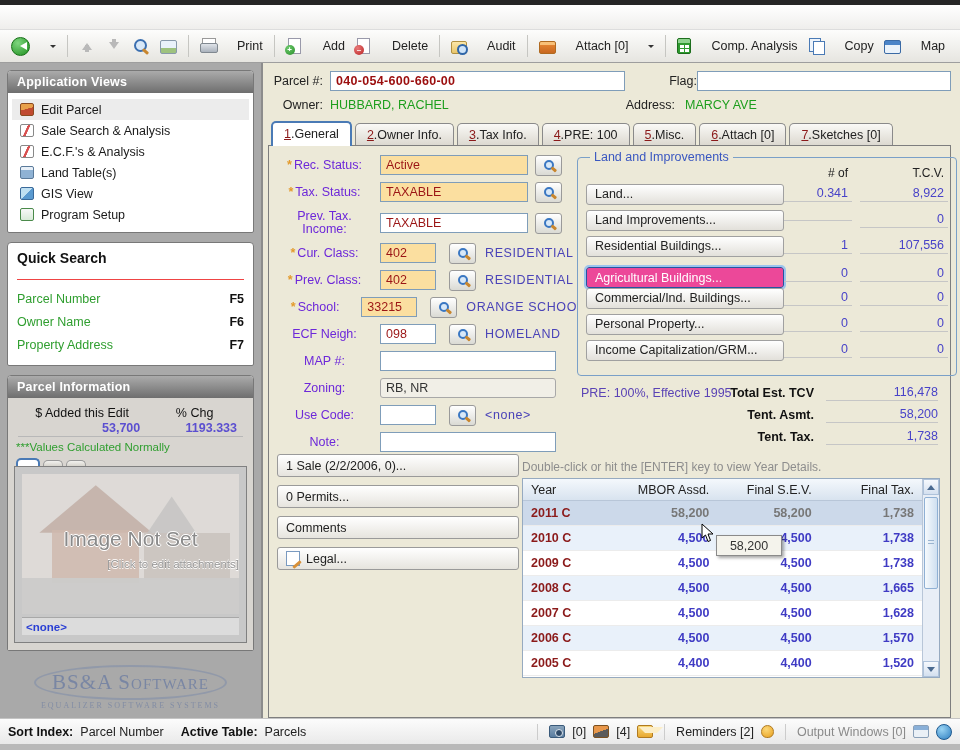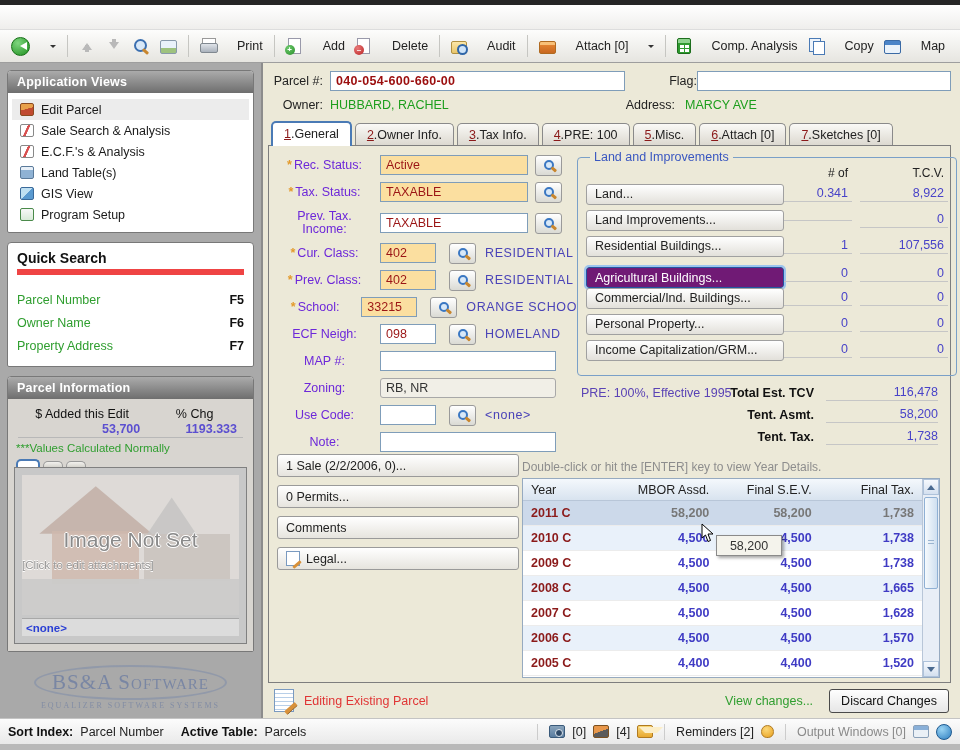--- a/index.html
+++ b/index.html
@@ -67,21 +67,21 @@
   .av-item.selected { background:#ececec; }
   .avi { width:14px; height:13px; border-radius:2px; border:1px solid #888; flex:none; }
   [data-icon="table"] .avi { background:linear-gradient(#bcd2ec 30%, #6f9cc8 31%); border-color:#4a6e9a; }
   [data-icon="house"] .avi { background:linear-gradient(165deg, #e8a04a 45%, #c04a30 46%); border-color:#8a4a20; }
   [data-icon="chart"] .avi { background:linear-gradient(115deg,#fff 40%, #d85050 42%, #d85050 55%, #fff 57%); border-color:#888; }
   [data-icon="landtable"] .avi { background:linear-gradient(#e8f0f8 30%, #8fb2d4 31%); border-color:#5a7a9a; }
   [data-icon="map"] .avi { background:linear-gradient(135deg,#bfe0f2 50%, #5a9ad0 51%); border-color:#3a6a9a; }
   [data-icon="setup"] .avi { background:linear-gradient(#f8f8f8, #d8ead8); border-color:#4a8a4a; }
 
   .qs-panel { padding:7px 9px 9px; }
-  .qs-title { font-size:14px; font-weight:bold; color:#111; padding-bottom:3px; border-bottom:6px solid #ef4444; margin-bottom:13px; }
+  .qs-title { font-size:14px; font-weight:bold; color:#111; padding-bottom:13px; border-bottom:1px solid #ef4444; margin-bottom:7px; }
   .qs-row { display:flex; justify-content:space-between; align-items:center; height:23px; }
   .qs-label { color:#2f9e2f; }
   .qs-key { font-weight:bold; color:#111; }
 
   .pi-body { background:#d8d5d0; padding:6px 6px 7px; }
   .pi-stats { display:grid; grid-template-columns:57% 43%; margin:2px 4px 0; }
   .pi-h { text-align:center; color:#111; }
   .pi-v { text-align:right; color:#5b4fd0; font-weight:bold; border-bottom:1px solid #b8b8b8; padding:1px 6px 1px 0; }
   .pi-note { color:#2f9e2f; font-size:11.5px; margin:4px 2px 5px; }
   .card-tabs { display:flex; gap:3px; align-items:flex-end; padding-left:2px; }
@@ -93,21 +93,21 @@
   .ha-roof { position:absolute; left:8%; top:8%; width:52%; height:34%; background:rgba(148,108,92,.85);
              clip-path:polygon(50% 0, 100% 100%, 0 100%); }
   .ha-wall { position:absolute; left:14%; top:40%; width:40%; height:38%; background:rgba(178,130,108,.85); }
   .ha-gable { position:absolute; left:56%; top:16%; width:26%; height:30%; background:rgba(152,152,152,.8);
               clip-path:polygon(50% 0, 100% 100%, 0 100%); }
   .ha-right { position:absolute; left:56%; top:42%; width:40%; height:34%; background:rgba(165,150,142,.85); }
   .ha-drive { position:absolute; left:0; bottom:0; width:100%; height:26%; background:rgba(172,172,172,.95); }
   .ha-wash { position:absolute; inset:0; background:rgba(232,230,228,.55); }
   .img-title { position:absolute; left:0; right:0; top:38%; text-align:center; font-size:21px; color:#8a8a8a;
                text-shadow:0 1px 0 #fff,0 -1px 0 #fff,1px 0 0 #fff,-1px 0 0 #fff; }
-  .img-sub { position:absolute; left:0; right:0; top:60%; text-align:left; font-size:11.5px; color:#9a9a9a;
+  .img-sub { position:absolute; left:0; right:0; top:60%; text-align:right; font-size:11.5px; color:#9a9a9a;
              text-shadow:0 1px 0 #fff,0 -1px 0 #fff; }
   .img-strip { height:18px; background:#dcdcdc; border-top:1px solid #a8a8a8; padding:2px 4px 0; margin-top:3px; }
   .none-link { color:#2a3fd4; font-weight:bold; font-size:11.5px; cursor:pointer; }
   .logo { margin-top:auto; text-align:center; padding-bottom:4px; opacity:.8; }
   .logo-oval { display:inline-block; border:2px solid rgba(110,130,170,.5); border-radius:50%; padding:3px 16px;
                color:rgba(95,115,160,.8); font-family:"Liberation Serif",serif; font-variant:small-caps; font-size:21px; letter-spacing:1px; }
   .logo-sub { color:rgba(95,115,160,.65); font-size:8px; letter-spacing:2px; text-transform:uppercase;
               font-family:"Liberation Serif",serif; margin-top:1px; }
 
   
@@ -154,21 +154,21 @@
 
   
   .land { position:absolute; left:308px; top:4px; right:9px; height:226px; border:1px solid #7aa0c8; border-radius:4px; padding:0 8px; }
   .land legend { color:#3a57c0; padding:0 4px; margin-left:4px; font-size:12.5px; }
   .land-grid-row { display:grid; grid-template-columns:198px 1fr 96px; align-items:center; height:26px; }
   .land-head { height:17px; font-size:12px; color:#222; }
   .lh-num, .lh-tcv { justify-self:end; padding-right:4px; }
   .land-btn { height:21px; border:1px solid #a0a0a0; border-radius:3px; text-align:left; padding:2px 8px;
               background:linear-gradient(#ffffff,#e2e0da); color:#222; font:12.5px "Liberation Sans",sans-serif; cursor:pointer;
               white-space:nowrap; overflow:hidden; }
-  .land-grid-row.selected .land-btn { background:#701a75; color:#fff; border-color:#2456a0; outline:2px solid #9cc4ee;margin-top:8px; }
+  .land-grid-row.selected .land-btn { background:#ec4899; color:#fff; border-color:#2456a0; outline:2px solid #9cc4ee;margin-top:8px; }
   .land-num, .land-tcv { justify-self:end; min-width:68px; text-align:right; color:#4843c8;
                          border-bottom:1px solid #c6c6c6; padding:0 4px 1px 2px; }
   .land-tcv { min-width:88px; }
 
   .pre-note { position:absolute; left:312px; top:240px; width:165px; color:#5a43b5; line-height:15px; }
   .totals { position:absolute; right:12px; top:236px; width:330px; }
   .trow { display:flex; justify-content:flex-end; align-items:center; height:22px; }
   .tlabel { font-weight:bold; color:#111; margin-right:12px; }
   .tvalue { width:112px; text-align:right; color:#4843c8; border-bottom:1px solid #c6c6c6; padding-bottom:1px; }
 
@@ -659,26 +659,20 @@
               <span class="sb-btn sb-down"></span>
             </div>
             <svg class="cursor-svg" width="13" height="20">
               <path d="M1,1 L1,15 L4.5,12 L7,18.5 L9.5,17.5 L7,11 L12,11 Z" fill="#ffffff" stroke="#000000" stroke-width="1"></path>
             </svg>
             <div class="tip">58,200</div>
           </div>
         </div>
       </div>
 
-      <div class="main-footer">
-        <span class="edit-ico"></span>
-        <span class="editing-label">Editing Existing Parcel</span>
-        <span class="viewchanges">View changes...</span>
-        <button class="discard-btn">Discard Changes</button>
-      </div>
     </div>
   </div>
 
   <div class="statusbar">
     <span class="sb-b">Sort Index:</span>
     <span class="sb-t">Parcel Number</span>
     <span class="sb-b">Active Table:</span>
     <span class="sb-t">Parcels</span>
     <div class="right-cluster">
       <span class="st-sep"></span>

